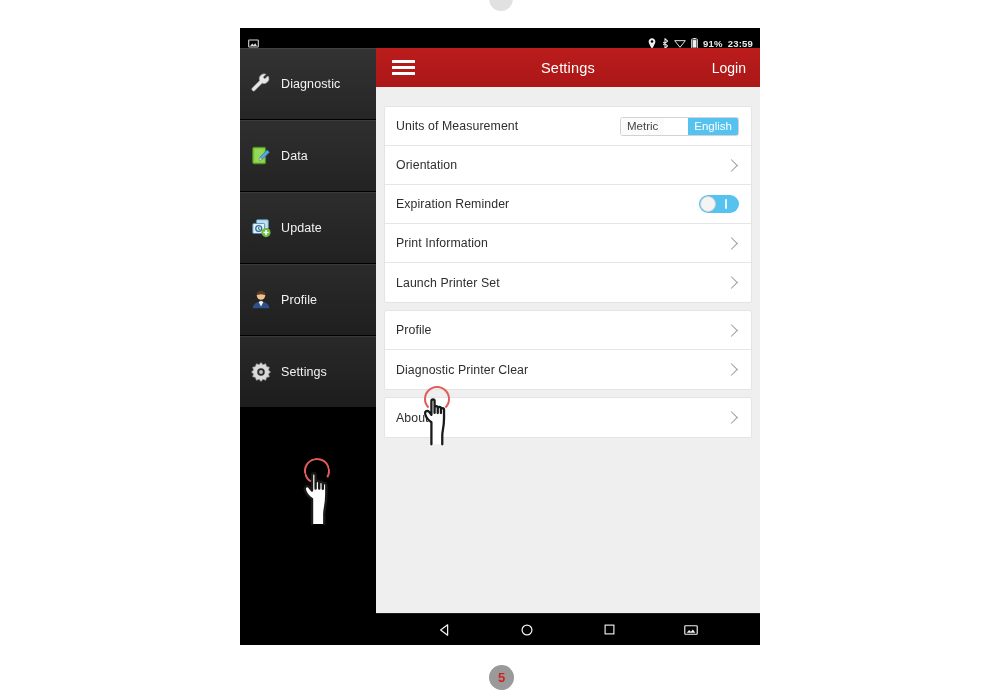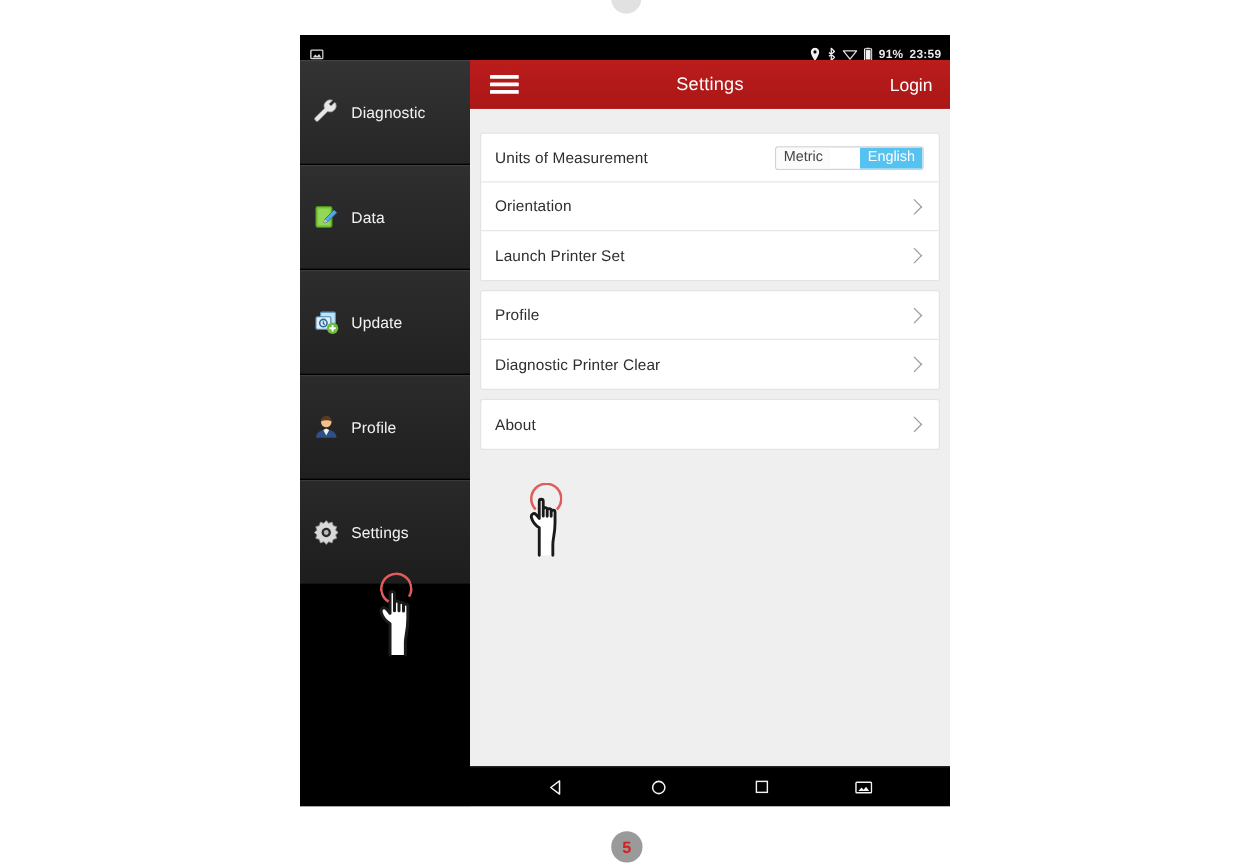--- a/index.html
+++ b/index.html
@@ -45,21 +45,21 @@
     position: absolute; left: 0; top: 20px; width: 520px; height: 597px;
     display: flex;
   }
 
   
   .sidebar {
     width: 136px; height: 597px; background: #0c0c0c;
     display: flex; flex-direction: column;
   }
   .side-item {
-    height: 84px; display: flex; align-items: center;
+    height: 72px; display: flex; align-items: center;
     padding-left: 10px; position: relative;
     border-bottom: 1px solid #000;
   }
   .side-item.s1 { background: linear-gradient(#333333,#262626); }
   .side-item.s2 { background: linear-gradient(#2f2f2f,#232323); }
   .side-item.s3 { background: linear-gradient(#2d2d2d,#212121); }
   .side-item.s4 { background: linear-gradient(#2b2b2b,#1f1f1f); }
   .side-item.s5 { background: linear-gradient(#292929,#1d1d1d); }
   .side-item::after {
     content: ""; position: absolute; left: 0; right: 0; top: 0;
@@ -291,21 +291,36 @@
               </span>
             </div>
 
             <div class="row">
               <span class="row-label">Orientation</span>
               <span class="row-right">
                 <span class="chev"></span>
               </span>
             </div>
 
-
+            <div class="row">
+              <span class="row-label">Expiration Reminder</span>
+              <span class="row-right">
+                <span class="toggle">
+                  <span class="knob"></span>
+                  <span class="bar"></span>
+                </span>
+              </span>
+            </div>
+
+            <div class="row">
+              <span class="row-label">Print Information</span>
+              <span class="row-right">
+                <span class="chev"></span>
+              </span>
+            </div>
 
             <div class="row">
               <span class="row-label">Launch Printer Set</span>
               <span class="row-right">
                 <span class="chev"></span>
               </span>
             </div>
           </div>
 
           <div class="group">

